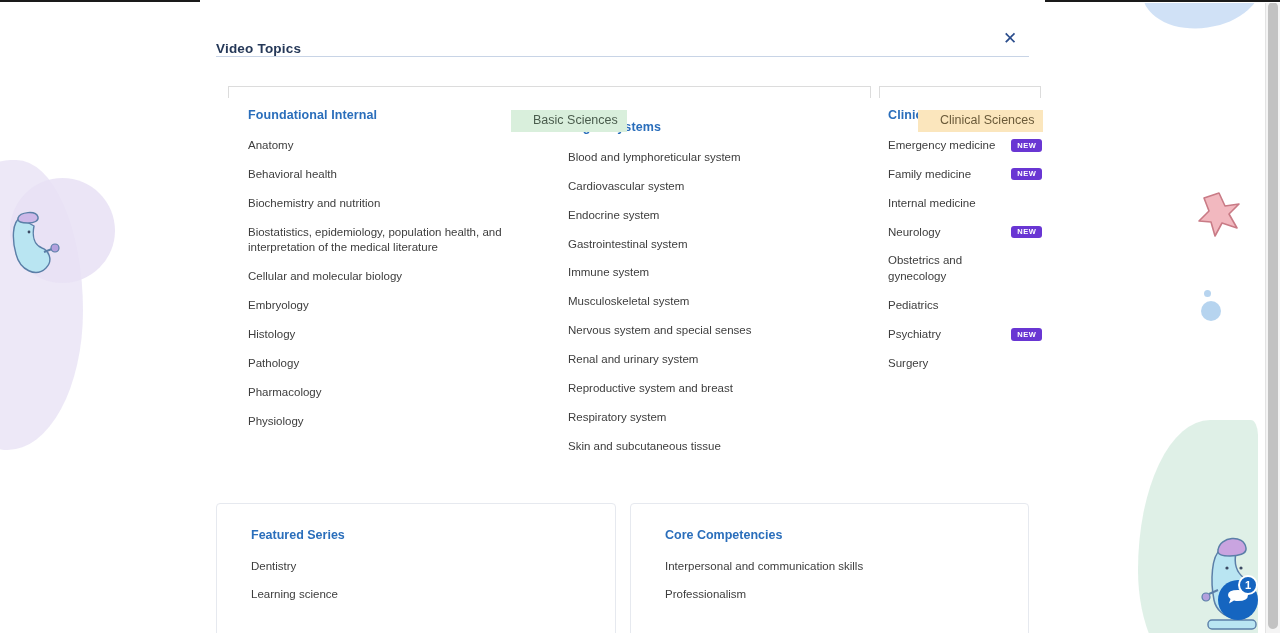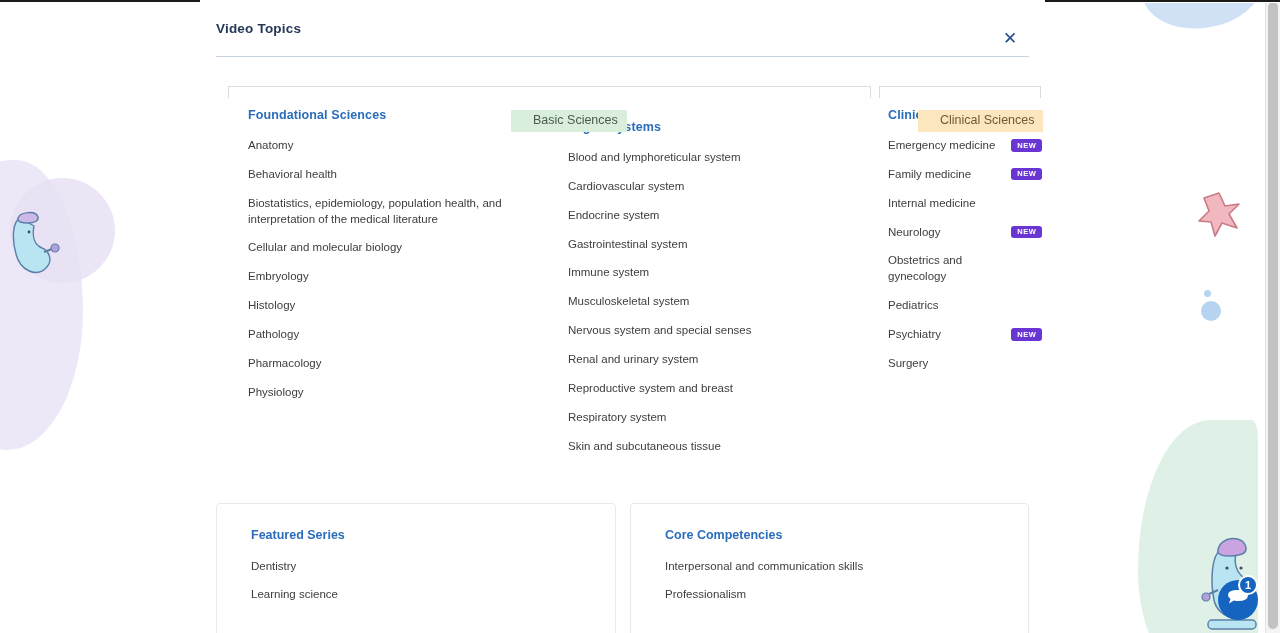--- a/index.html
+++ b/index.html
@@ -87,21 +87,21 @@
     position: absolute;
     left: 200px; top: 0;
     width: 845px; height: 633px;
     background: #ffffff;
     padding: 0 8px;
     z-index: 5;
   }
   .modal-header {
     position: relative;
     height: 56px;
-    display: flex; align-items: center;
+    display: flex; align-items: flex-end;
     padding: 0 8px;
   }
   .modal-title {
     font-size: 13.5px; font-weight: bold;
     color: #253858;
     letter-spacing: .2px;
   }
   .close-btn {
     position: absolute; right: 16px; top: 27px;
     width: 22px; height: 22px;
@@ -298,27 +298,30 @@
       <div class="bracket basic"></div>
       <div class="bracket clinical"></div>
       <div class="group-label basic">Basic Sciences</div>
       <div class="group-label clinical">Clinical Sciences</div>
     </div>
 
     <div class="columns">
 
       <div class="col c1">
         <div class="col-title">
-          <span>Foundational Sciences</span>
+          <span>Foundational Internal</span>
         </div>
         <div class="topic">
             <span class="label">Anatomy</span>
           </div>
         <div class="topic">
             <span class="label">Behavioral health</span>
+          </div>
+        <div class="topic">
+            <span class="label">Biochemistry and nutrition</span>
           </div>
         <div class="topic">
             <span class="label">Biostatistics, epidemiology, population health, and interpretation of the medical literature</span>
           </div>
         <div class="topic">
             <span class="label">Cellular and molecular biology</span>
           </div>
         <div class="topic">
             <span class="label">Embryology</span>
           </div>

